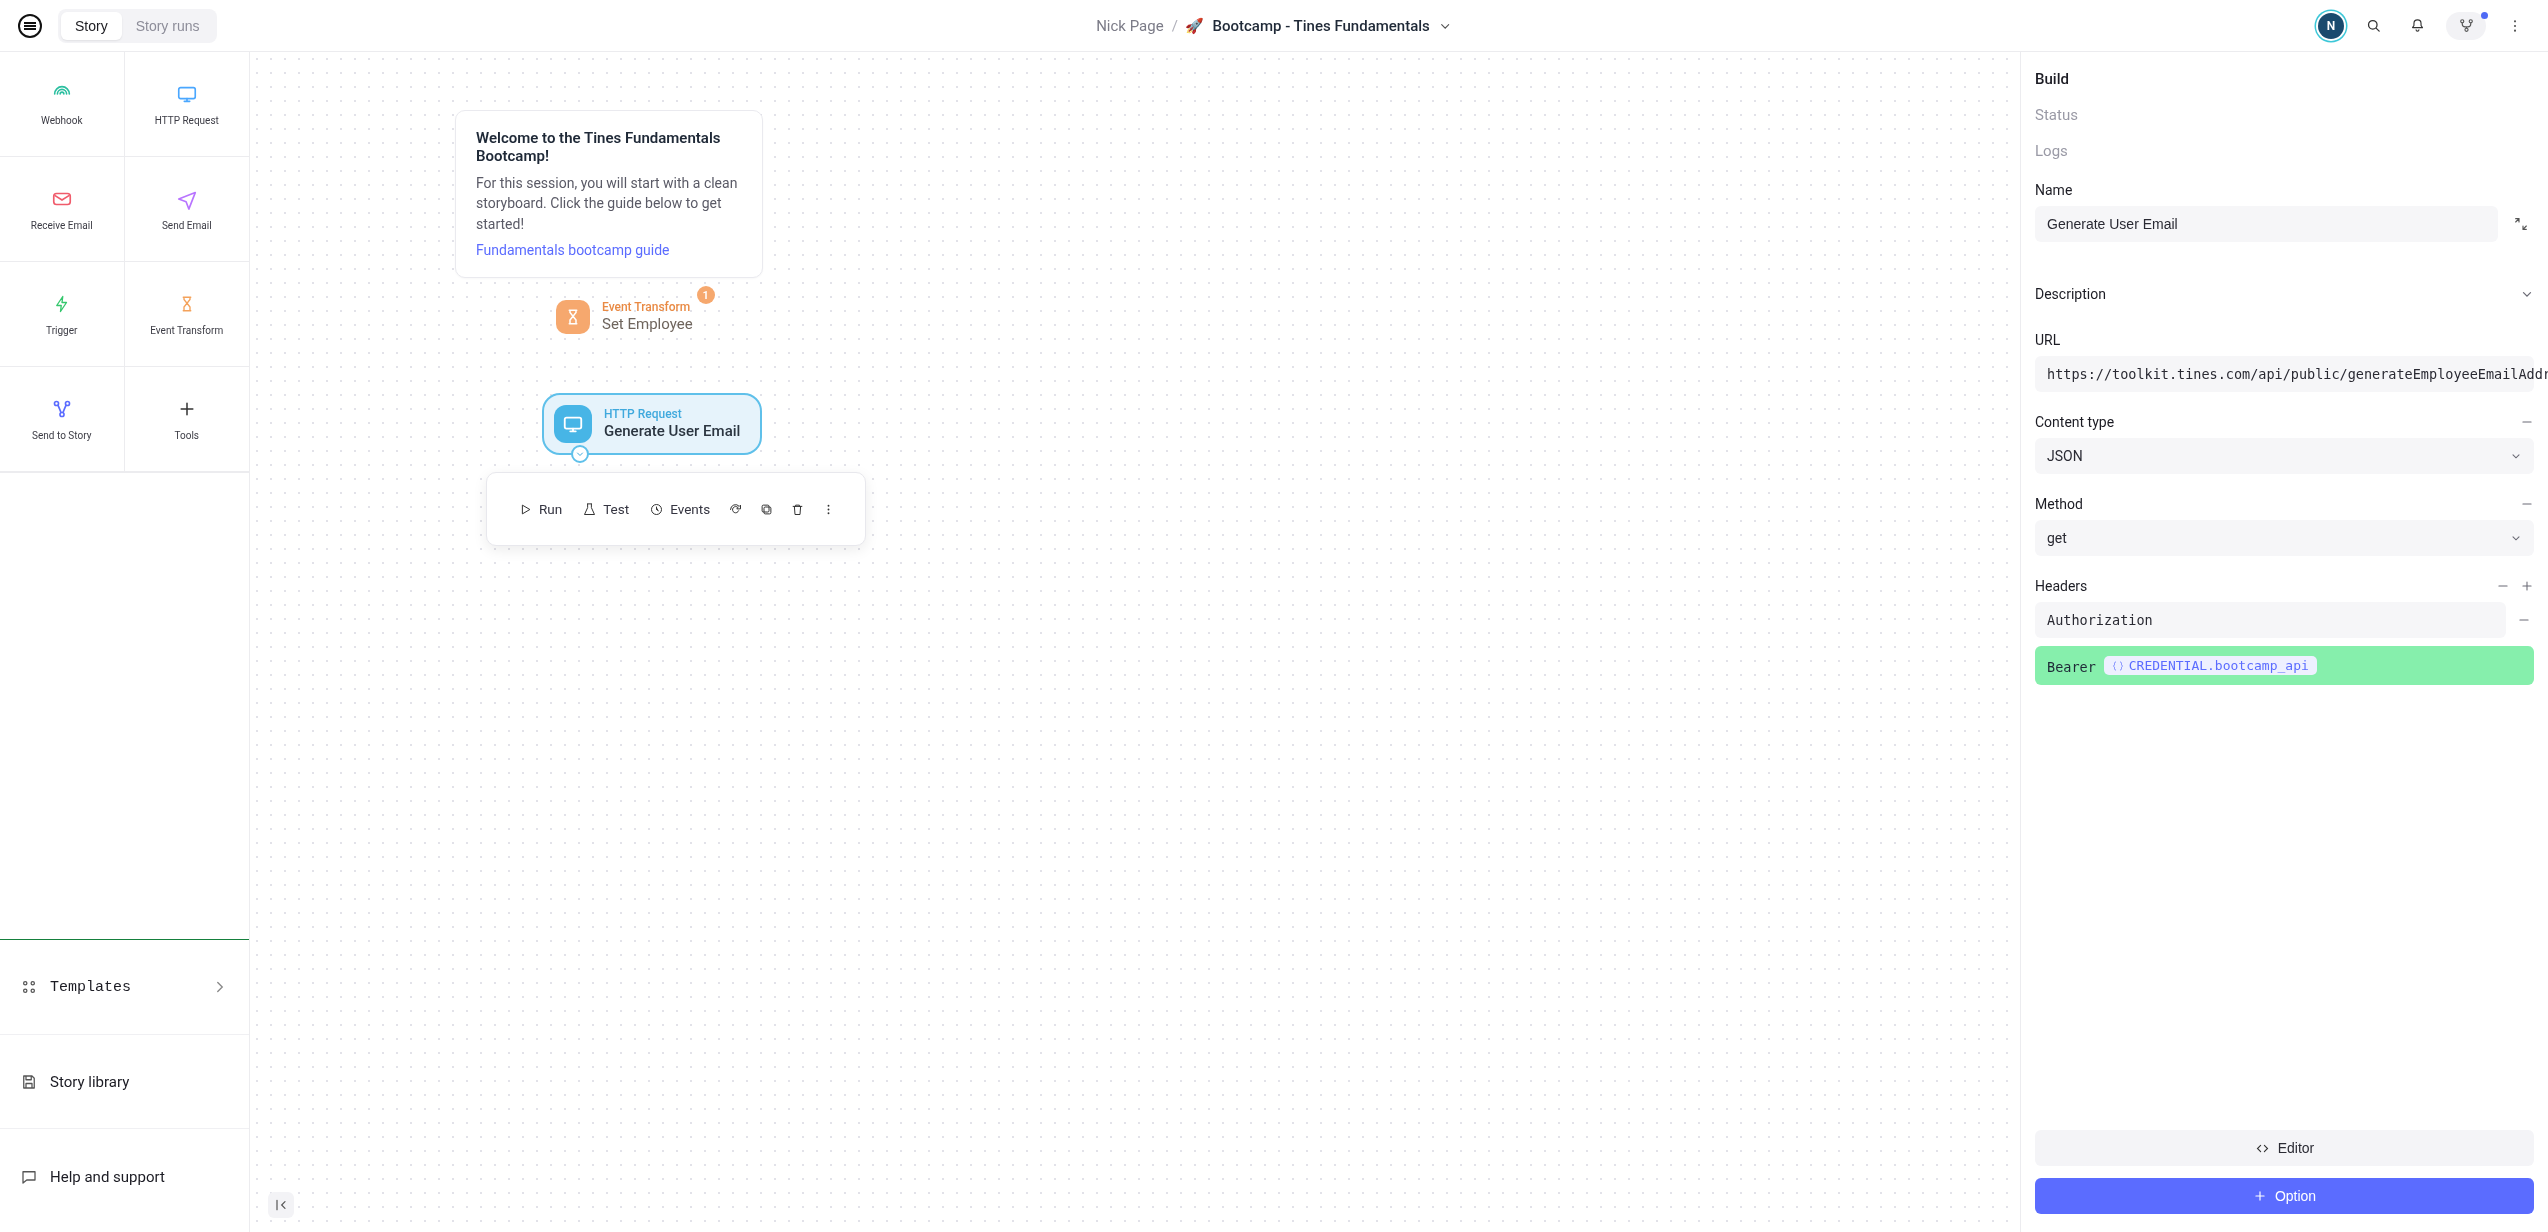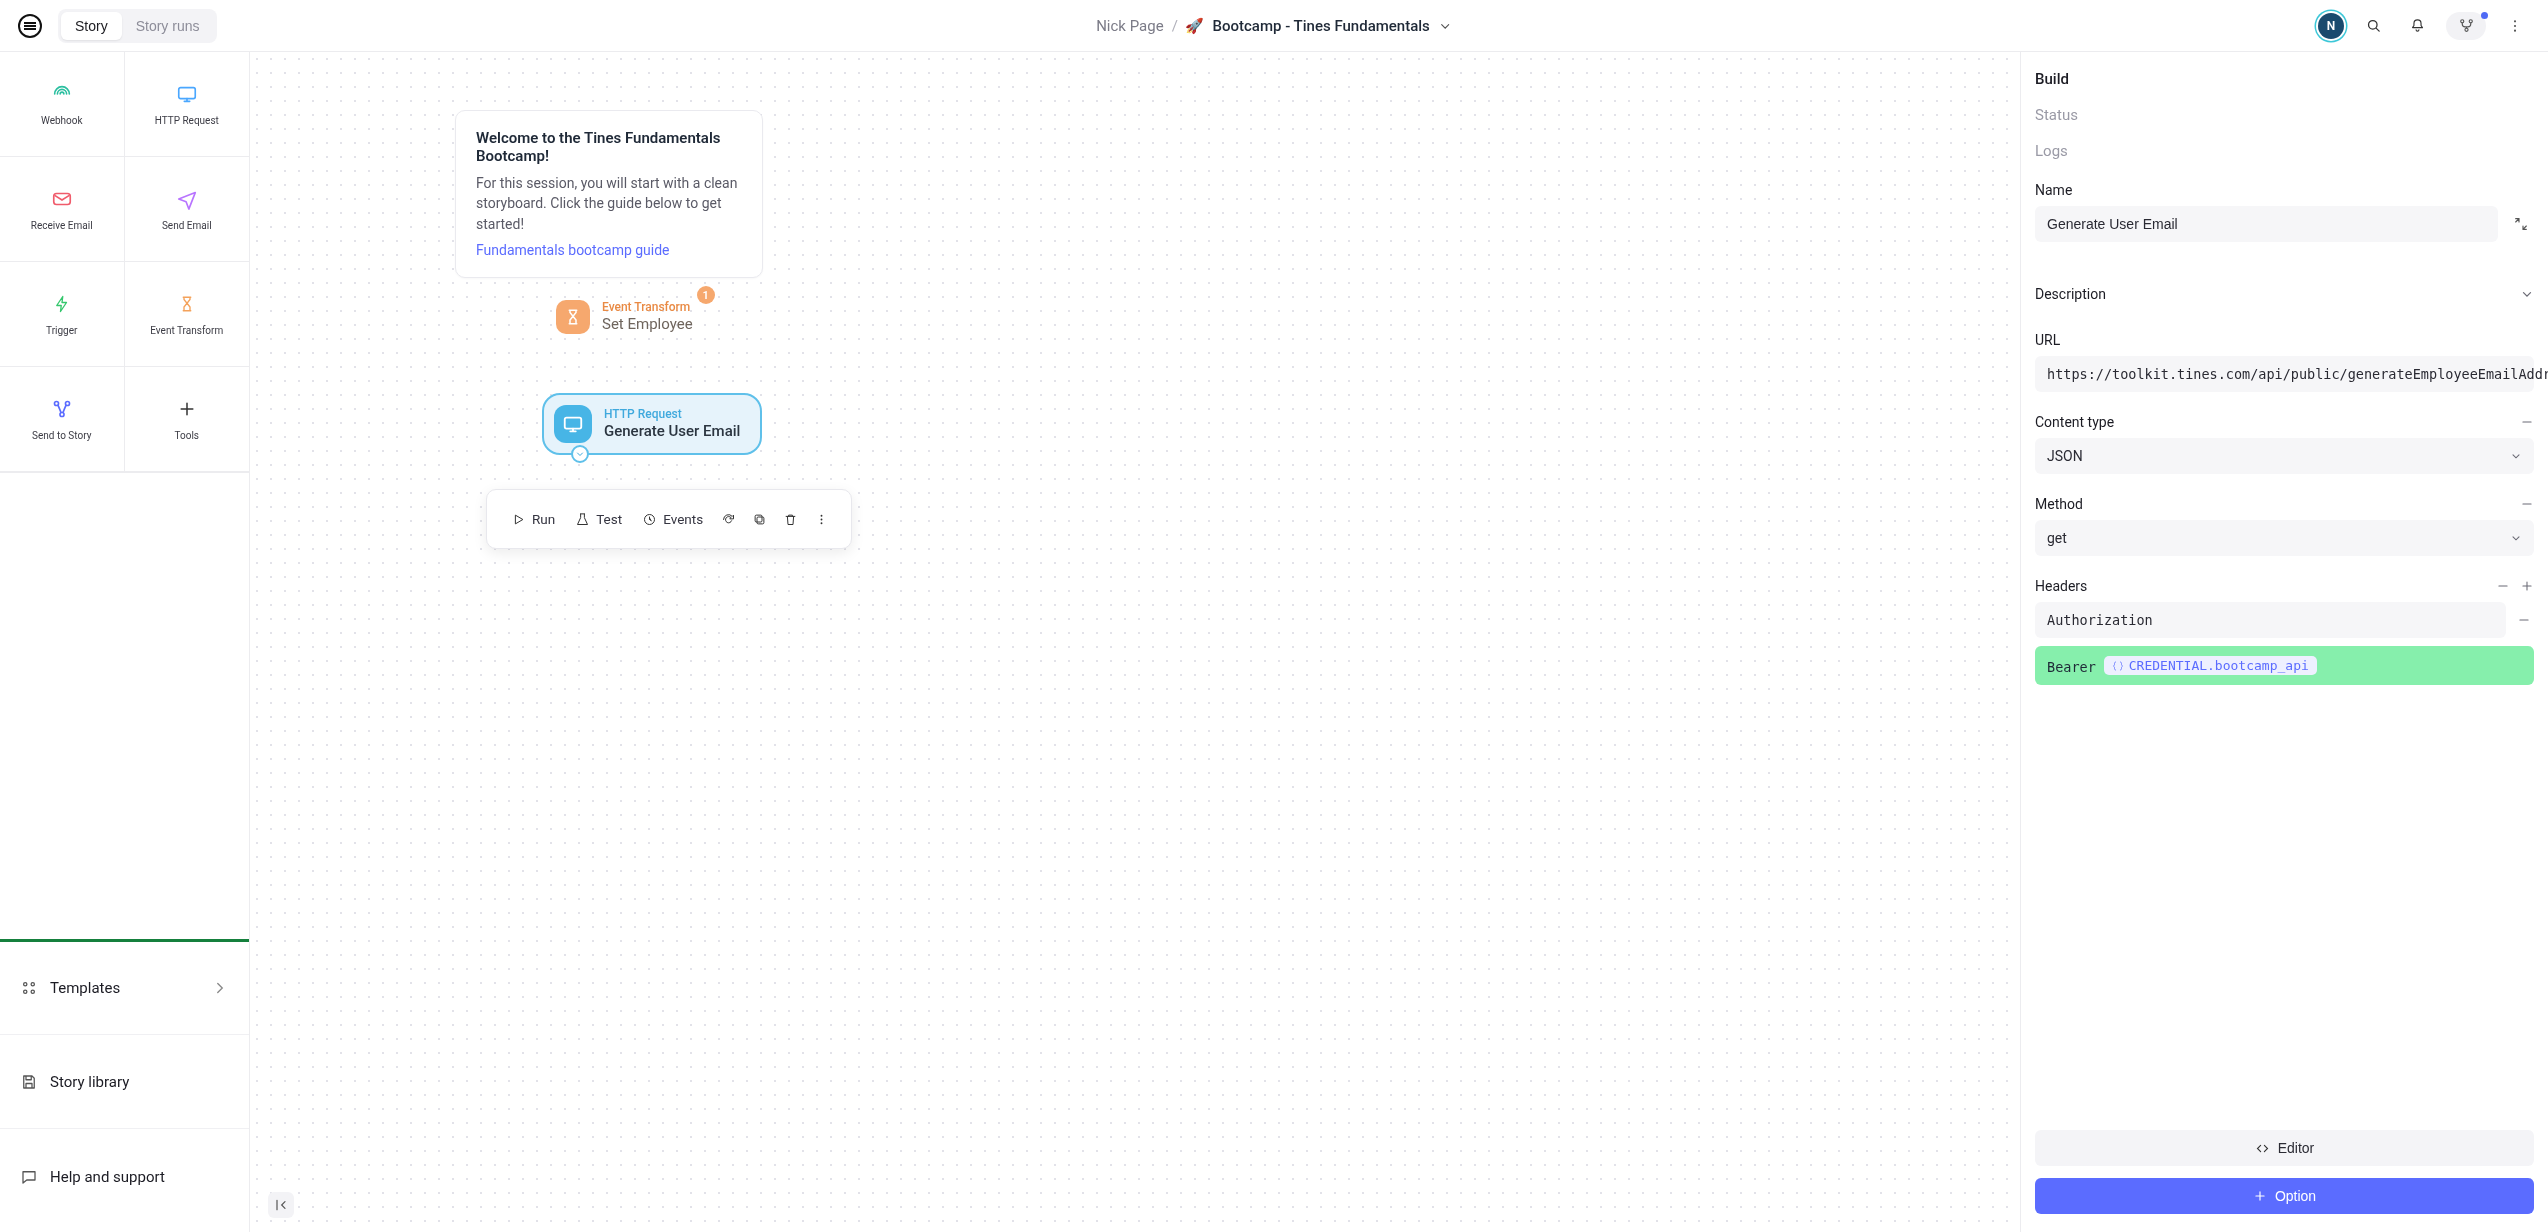--- a/index.html
+++ b/index.html
@@ -97,21 +97,21 @@
 
   .nav-list { margin-top:auto; display:flex; flex-direction:column; padding:8px 0; }
   .nav-item {
     display:flex; align-items:center; gap:12px; padding:14px 20px;
     font-size:15px; color:#1c1c24; cursor:pointer;
     border-top:1px solid #f0f0f3;
   }
   .nav-item:first-child { border-top:1px solid #ececef; }
   .nav-item .ic { width:18px; height:18px; color:#555; }
   .nav-item .chev-r { margin-left:auto; color:#888; }
-  .nav-item.templates { border-top:3px solid #15803d; height:95px;}
+  .nav-item.templates { border-top:1px solid #15803d; height:95px;font-family:Liberation Mono, monospace;}
   .nav-item.story-library { height:95px; border-bottom:1px solid #f0f0f3;}
   .nav-item.help { height:95px; border-top:none;}
 
   
   .canvas {
     flex:1; position:relative;
     background:#fff;
     background-image: radial-gradient(#e2e2e9 1px, transparent 1px);
     background-size: 14px 14px;
     overflow:hidden;
@@ -157,24 +157,24 @@
   }
   .node.generate .type { color:#3fa9dd; font-weight:500; }
   .node.generate .name { color:#2b3540; font-weight:500; }
   .add-below {
     position:absolute; left:27px; bottom:-10px; width:18px; height:18px;
     border-radius:50%; background:#fff; border:2px solid #5fc0ea;
     display:flex; align-items:center; justify-content:center; color:#3fa9dd;
   }
 
   .node-toolbar {
-    position:absolute; top:437px; left:236px;
+    position:absolute; top:420px; left:236px;
     background:#fff; border:1px solid #e8e8ed; border-radius:10px;
     box-shadow:0 4px 14px rgba(0,0,0,.08);
-    display:flex; align-items:center; padding:14px;
+    display:flex; align-items:center; padding:21px;
   }
   .node-toolbar .tb {
     display:flex; align-items:center; gap:6px; padding:7px 10px;
     font-size:13.5px; color:#353541; border-radius:7px; cursor:pointer;
   }
   .node-toolbar .ionly { padding:7px 8px; }
   .node-toolbar .ic { width:15px; height:15px; }
 
   .collapse-btn {
     position:absolute; left:18px; bottom:14px;

